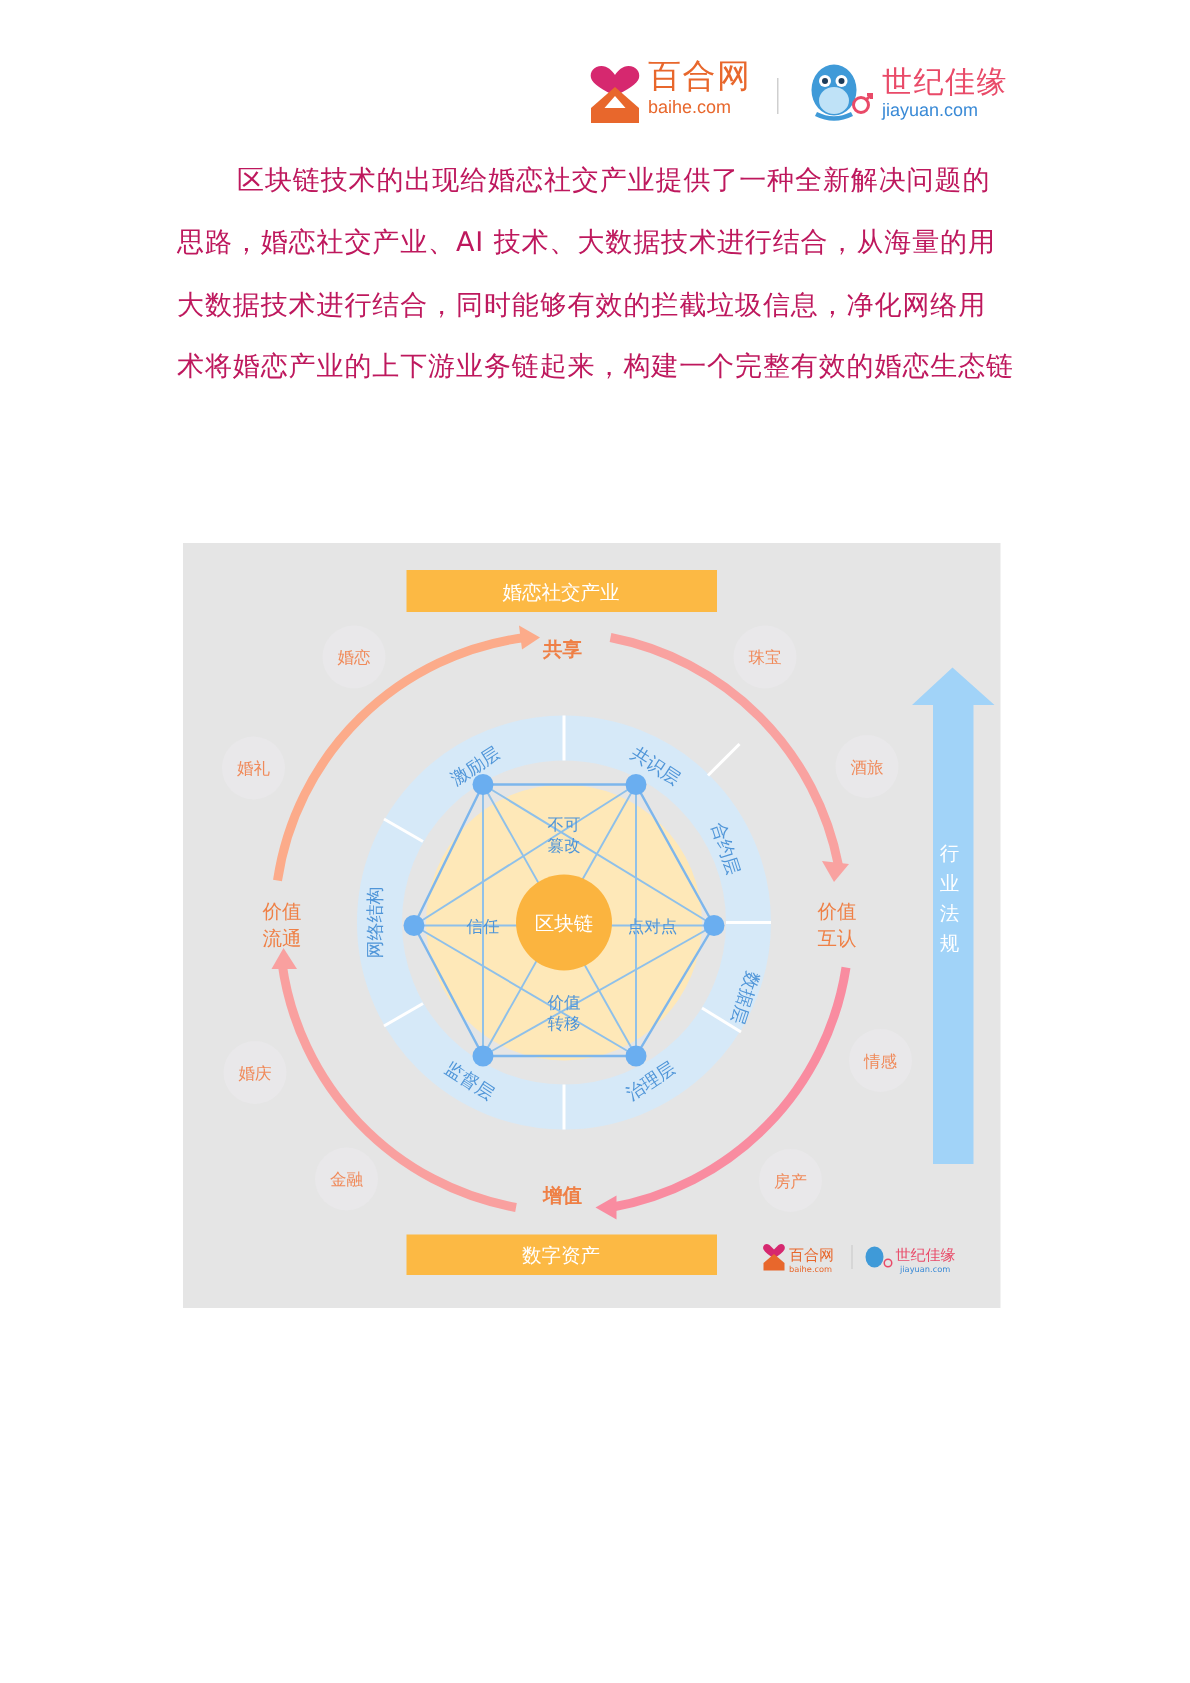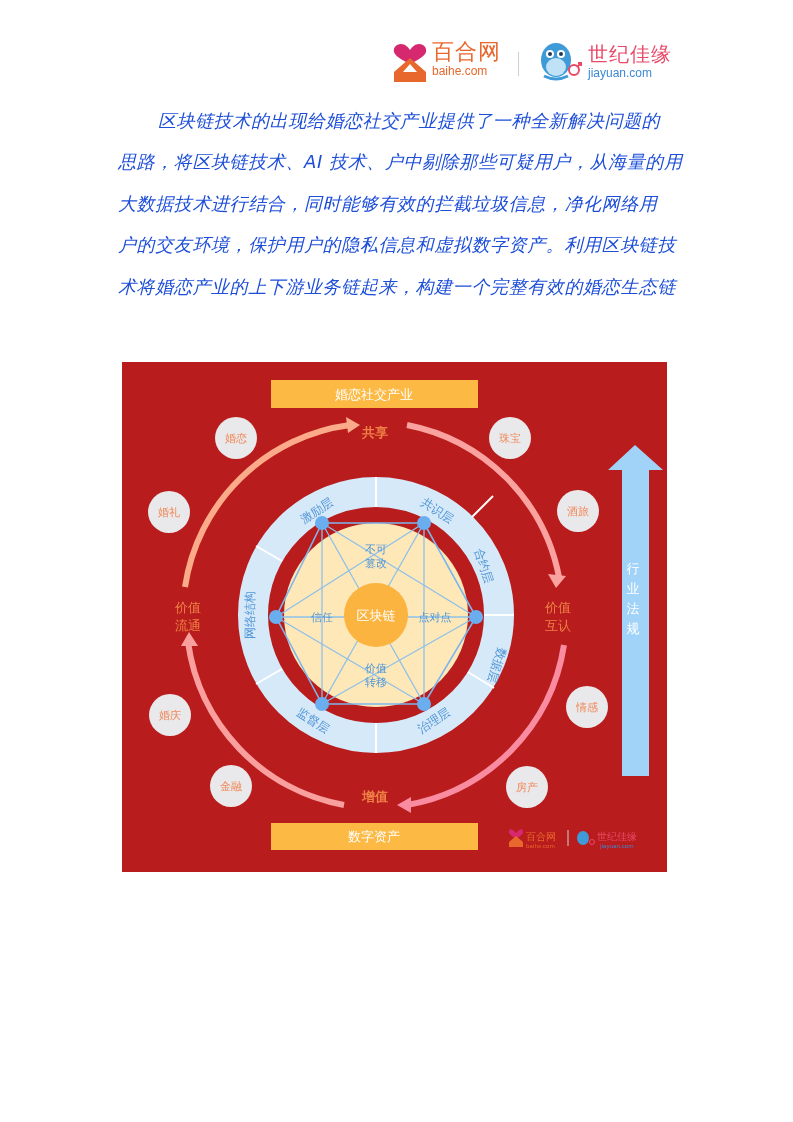--- a/index.html
+++ b/index.html
@@ -13,26 +13,26 @@
   .baihe-cn { font-size:22px; color:#e8672c; letter-spacing:1px; line-height:24px; font-family:"DejaVu Sans", sans-serif; }
   .baihe-en { font-size:12px; color:#e8672c; line-height:14px; font-family:"Liberation Sans", sans-serif; }
   .logo-sep { position:absolute; left:126px; top:12px; width:1px; height:24px; background:#cfcfcf; }
   .jiayuan-mark { position:absolute; left:146px; top:0; width:44px; height:42px; }
   .jiayuan-text { position:absolute; left:196px; top:2px; }
   .jiayuan-cn { font-size:20px; color:#e94a68; line-height:24px; letter-spacing:1px; }
   .jiayuan-en { font-size:12px; color:#3a8ad6; line-height:14px; font-family:"Liberation Sans", sans-serif; }
 
   
   .para { position:absolute; left:118px; top:100px; width:560px;
-          font-size:18px; line-height:41.4px; color:#1d4ed8; letter-spacing:0.6px;font-style:italic; }
+          font-size:18px; line-height:41.4px; color:#be185d; letter-spacing:0.6px; }
   .para .line { display:block; white-space:nowrap; height:41.4px; }
   .para .line.first { padding-left:40px; }
 
   
-  .diagram { position:absolute; left:122px; top:362px; width:545px; height:510px; background:#b91c1c; }
+  .diagram { position:absolute; left:122px; top:362px; width:545px; height:510px; background:#e5e5e5; }
   .diagram svg { position:absolute; left:0; top:0; }
   .svgtext { font-family:"DejaVu Sans", sans-serif; }
 </style>
 </head>
 <body>
 
 <div class="logo-bar">
   <svg class="baihe-mark" viewBox="0 0 36 40" width="36" height="40">
     <path d="M9 2 C4 2 1 6 2 10 C3 14 10 18 18 22 C26 18 33 14 34 10 C35 6 32 2 27 2 C23 2 20 5 18 8 C16 5 13 2 9 2 Z" fill="#d6286f"></path>
     <path d="M18 16 L2 30 L2 40 L34 40 L34 30 Z" fill="#e8672c"></path>
@@ -55,23 +55,22 @@
     <path d="M39 27 L43 23 M40 23 L43 23 L43 26" stroke="#e94a68" stroke-width="2" fill="none"></path>
   </svg>
   <div class="jiayuan-text">
     <div class="jiayuan-cn">世纪佳缘</div>
     <div class="jiayuan-en">jiayuan.com</div>
   </div>
 </div>
 
 <div class="para">
   <span class="line first">区块链技术的出现给婚恋社交产业提供了一种全新解决问题的</span>
-  <span class="line">思路，将区块链技术、AI 技术、户中剔除那些可疑用户，从海量的用</span>
+  <span class="line">思路，婚恋社交产业、AI 技术、大数据技术进行结合，从海量的用</span>
   <span class="line">大数据技术进行结合，同时能够有效的拦截垃圾信息，净化网络用</span>
-  <span class="line">户的交友环境，保护用户的隐私信息和虚拟数字资产。利用区块链技</span>
   <span class="line">术将婚恋产业的上下游业务链起来，构建一个完整有效的婚恋生态链</span>
 </div>
 
 <div class="diagram">
   <svg width="545" height="510" viewBox="0 0 545 510">
     <defs>
       <linearGradient id="gradL" x1="0" y1="0" x2="0" y2="1">
         <stop offset="0" stop-color="#fcae86"></stop>
         <stop offset="1" stop-color="#f9a1a0"></stop>
       </linearGradient>

